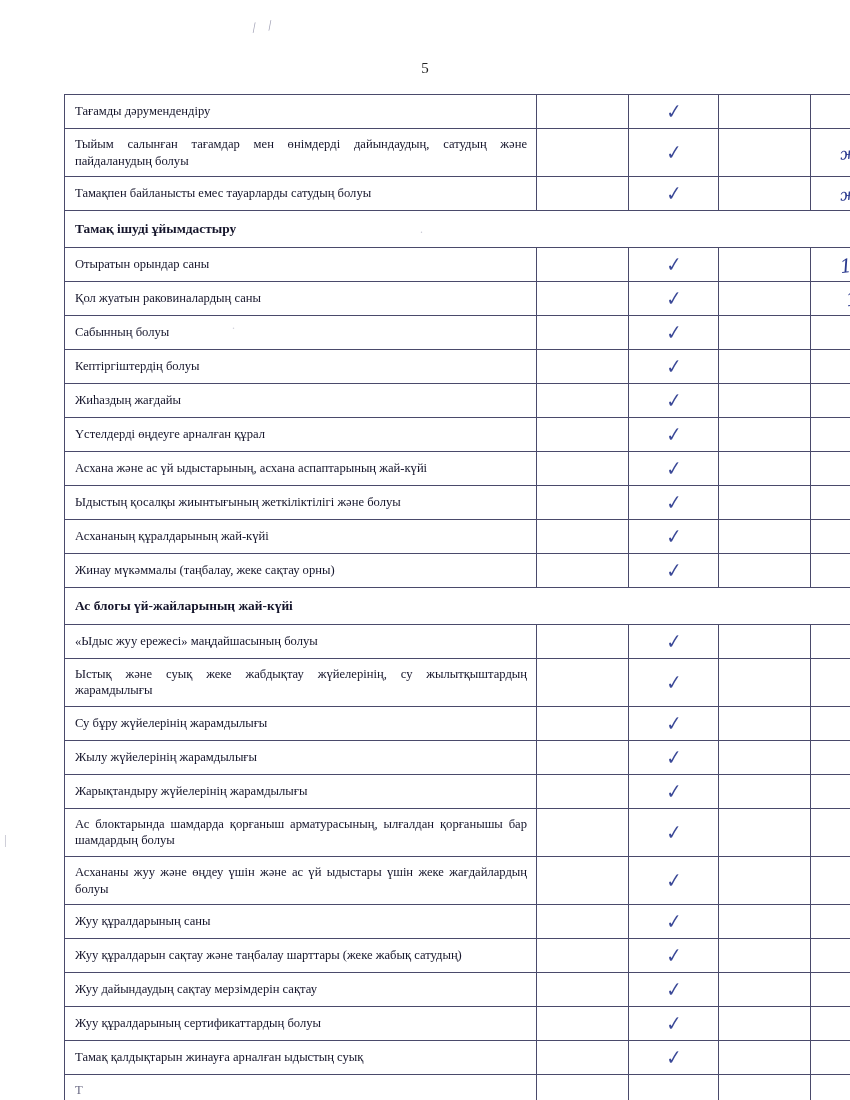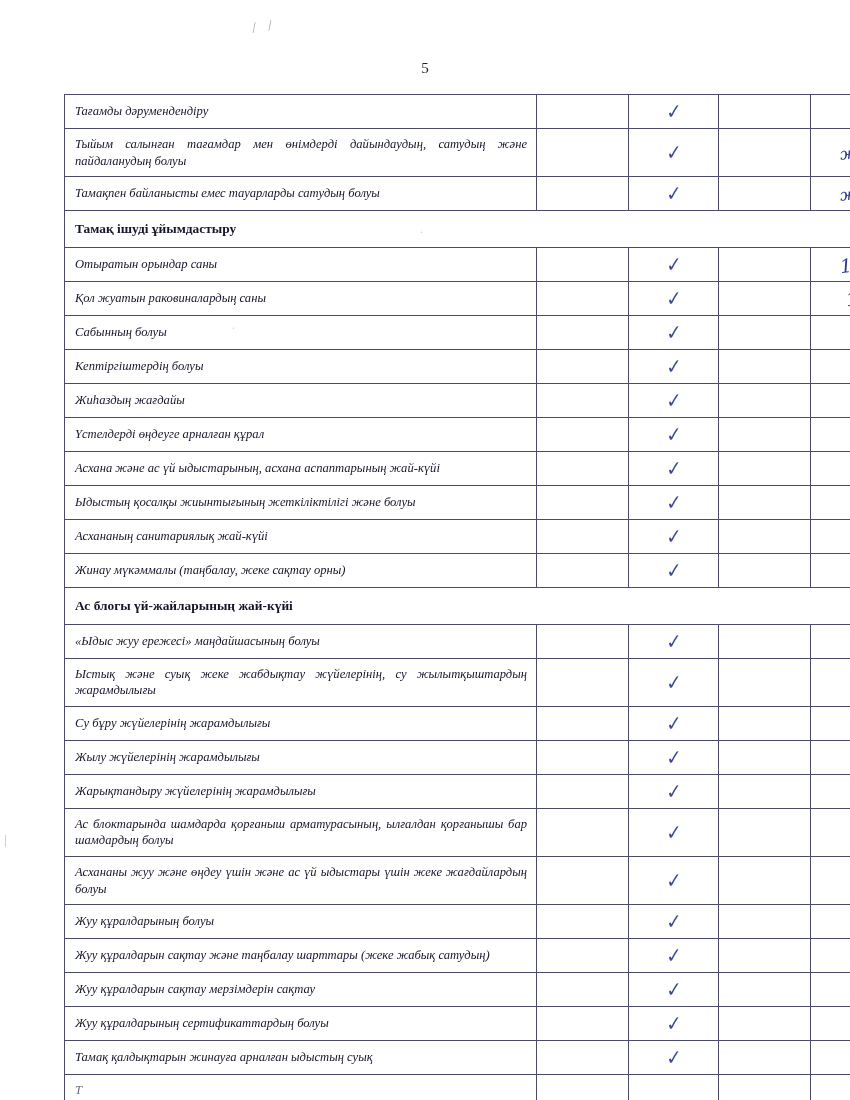--- a/index.html
+++ b/index.html
@@ -86,21 +86,20 @@
     font-size: 12.6px;
     line-height: 1.32;
     vertical-align: middle;
     color: #15152b;
   }
 
   td.c-label {
     width: 452px;
     text-align: justify;
     text-justify: inter-word;
-    font-style: italic;
   }
   td.c-1 { width: 72px; }
   td.c-2 { width: 70px; }
   td.c-3 { width: 72px; }
   td.c-4 { width: 74px; }
 
   tr.section td {
     font-weight: bold;
     font-size: 13.4px;
     padding-top: 9px;
@@ -323,21 +322,21 @@
               <span class="mark-check">✓</span>
             </td>
             <td class="c-3">
               <span class="mark-empty"></span>
             </td>
             <td class="c-4">
               <span class="mark-empty"></span>
             </td>
           </tr>
           <tr class="">
-            <td class="c-label">Асхананың санитариялық жай-күйі</td>
+            <td class="c-label">Асхананың құралдарының жай-күйі</td>
             <td class="c-1">
               <span class="mark-empty"></span>
             </td>
             <td class="c-2">
               <span class="mark-check">✓</span>
             </td>
             <td class="c-3">
               <span class="mark-empty"></span>
             </td>
             <td class="c-4">
@@ -461,21 +460,21 @@
               <span class="mark-check">✓</span>
             </td>
             <td class="c-3">
               <span class="mark-empty"></span>
             </td>
             <td class="c-4">
               <span class="mark-empty"></span>
             </td>
           </tr>
           <tr class="">
-            <td class="c-label">Жуу құралдарының болуы</td>
+            <td class="c-label">Жуу құралдарының саны</td>
             <td class="c-1">
               <span class="mark-empty"></span>
             </td>
             <td class="c-2">
               <span class="mark-check">✓</span>
             </td>
             <td class="c-3">
               <span class="mark-empty"></span>
             </td>
             <td class="c-4">
@@ -491,21 +490,21 @@
               <span class="mark-check">✓</span>
             </td>
             <td class="c-3">
               <span class="mark-empty"></span>
             </td>
             <td class="c-4">
               <span class="mark-empty"></span>
             </td>
           </tr>
           <tr class="">
-            <td class="c-label">Жуу құралдарын сақтау мерзімдерін сақтау</td>
+            <td class="c-label">Жуу дайындаудың сақтау мерзімдерін сақтау</td>
             <td class="c-1">
               <span class="mark-empty"></span>
             </td>
             <td class="c-2">
               <span class="mark-check">✓</span>
             </td>
             <td class="c-3">
               <span class="mark-empty"></span>
             </td>
             <td class="c-4">

